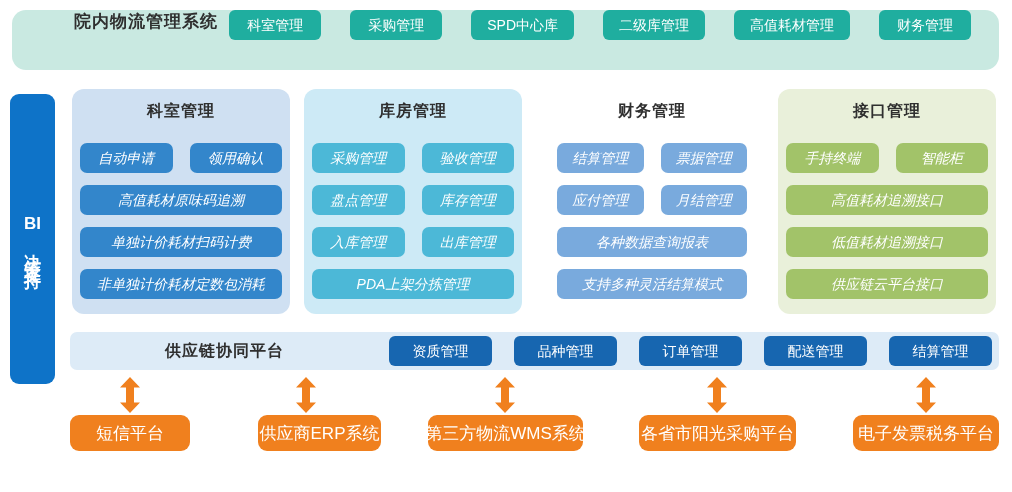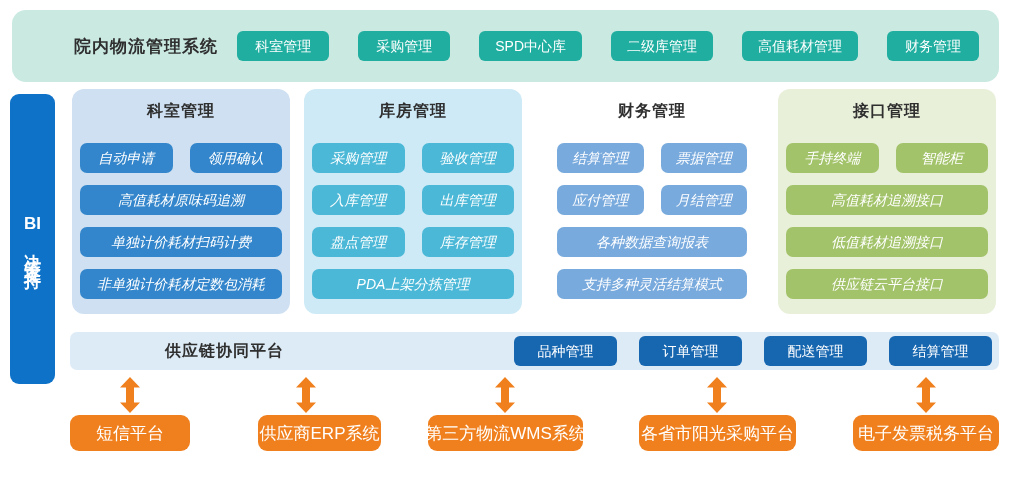--- a/index.html
+++ b/index.html
@@ -4,24 +4,24 @@
 <style>
   html,body { margin:0; padding:0; background:#ffffff; }
   .canvas {
     position:relative; width:1012px; height:492px; background:#ffffff;
     font-family:"Liberation Sans","DejaVu Sans",sans-serif; overflow:hidden;
     color:#333333;
   }
 
   
   .top-bar {
-    position:absolute; left:12px; top:10px; width:987px; height:72px;
+    position:absolute; left:12px; top:10px; width:987px; height:60px;
     background:#c9e9e1; border-radius:14px;
-    display:flex; align-items:center; box-sizing:border-box;
-    padding:0 20px 0 62px;
+    display:flex; align-items:flex-start; box-sizing:border-box;
+    padding:0 28px 0 62px;
   }
   .top-title { font-size:17px; font-weight:bold; color:#2f2f2f; letter-spacing:1px; white-space:nowrap; }
   .top-btns { display:flex; gap:29px; margin-left:auto; }
   .chip-teal {
     height:30px; line-height:30px; padding:0 16px; min-width:60px; text-align:center;
     background:#1fae9f; color:#ffffff; font-size:14px; border-radius:6px; white-space:nowrap;
   }
 
   
   .bi-bar {
@@ -120,26 +120,26 @@
   </div>
 
   <div class="col col--2">
     <div class="col-header">库房管理</div>
     <div class="rows">
       <div class="row">
         <div class="chip">采购管理</div>
         <div class="chip">验收管理</div>
       </div>
       <div class="row">
+        <div class="chip">盘点管理</div>
+        <div class="chip">库存管理</div>
+      </div>
+      <div class="row">
         <div class="chip">入库管理</div>
         <div class="chip">出库管理</div>
-      </div>
-      <div class="row">
-        <div class="chip">盘点管理</div>
-        <div class="chip">库存管理</div>
       </div>
       <div class="row">
         <div class="chip">PDA上架分拣管理</div>
       </div>
     </div>
   </div>
 
   <div class="col col--3">
     <div class="col-header">财务管理</div>
     <div class="rows">
@@ -175,20 +175,21 @@
       </div>
       <div class="row">
         <div class="chip">供应链云平台接口</div>
       </div>
     </div>
   </div>
 
   <div class="bottom-bar">
     <div class="bottom-title">供应链协同平台</div>
     <div class="bottom-btns">
+      <div class="chip-navy">资质管理</div>
       <div class="chip-navy">品种管理</div>
       <div class="chip-navy">订单管理</div>
       <div class="chip-navy">配送管理</div>
       <div class="chip-navy">结算管理</div>
     </div>
   </div>
 
   <svg class="arrow arr--1" viewBox="0 0 22 36">
       <path d="M11 0 L21 10.5 L15 10.5 L15 25.5 L21 25.5 L11 36 L1 25.5 L7 25.5 L7 10.5 L1 10.5 Z" fill="#f0801e"></path>
     </svg>

